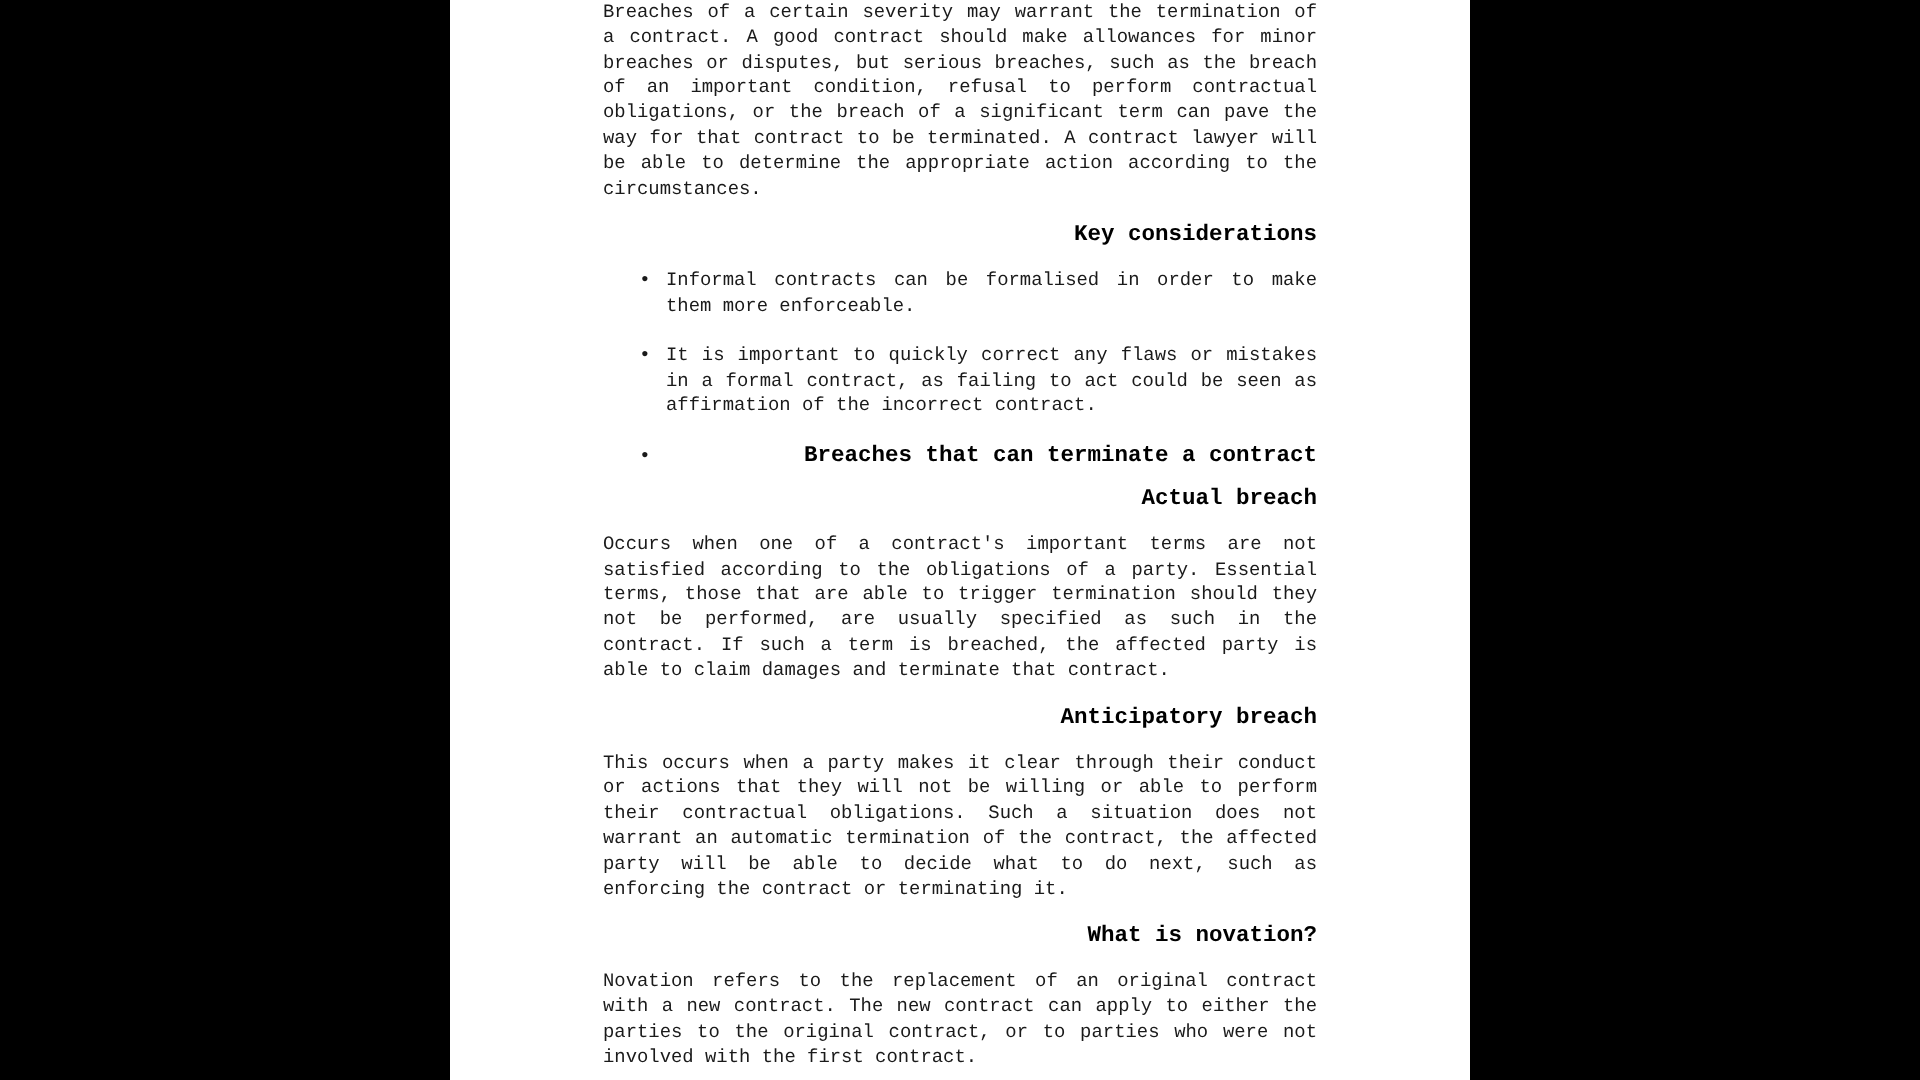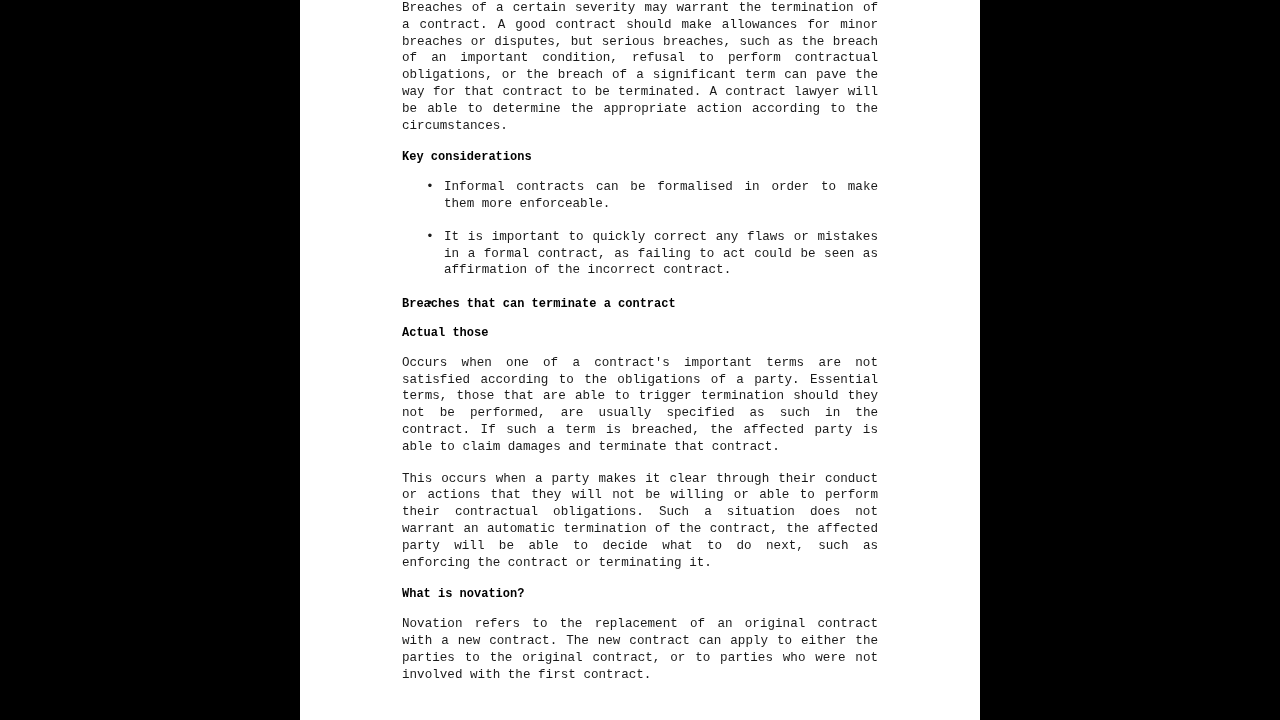--- a/index.html
+++ b/index.html
@@ -38,24 +38,25 @@
     font-size: 12.6px;
     line-height: 16.8px;
     text-align: justify;
     color: #1a1a1a;
   }
   p.body.first {
     margin-top: 0;
   }
   h3.heading {
     margin: 0 0 14px 0;
-    font-size: 12px;
+    font-size: 15px;
     line-height: 16px;
     font-weight: bold;
     color: #000000;
+    text-align: right;
   }
   h3.heading.tight {
     margin-bottom: 13px;
   }
   ul.bullets {
     margin: 0 0 14px 0;
     padding: 0;
     list-style: none;
   }
   ul.bullets li {
@@ -97,24 +98,25 @@
           <span class="dot">•</span>
           <span>It is important to quickly correct any flaws or mistakes in a formal contract, as failing to act could be seen as affirmation of the incorrect contract.</span>
         </li>
         <li>
           <span class="dot">•</span>
         </li>
       </ul>
 
       <h3 class="heading tight">Breaches that can terminate a contract</h3>
 
-      <h3 class="heading">Actual those</h3>
+      <h3 class="heading">Actual breach</h3>
 
       <p class="body">Occurs when one of a contract's important terms are not satisfied according to the obligations of a party. Essential terms, those that are able to trigger termination should they not be performed, are usually specified as such in the contract. If such a term is breached, the affected party is able to claim damages and terminate that contract.</p>
 
+      <h3 class="heading">Anticipatory breach</h3>
 
       <p class="body">This occurs when a party makes it clear through their conduct or actions that they will not be willing or able to perform their contractual obligations. Such a situation does not warrant an automatic termination of the contract, the affected party will be able to decide what to do next, such as enforcing the contract or terminating it.</p>
 
 
       <h3 class="heading">What is novation?</h3>
 
       <p class="body">Novation refers to the replacement of an original contract with a new contract. The new contract can apply to either the parties to the original contract, or to parties who were not involved with the first contract.</p>
 
       <div class="spacer-sm"></div>
 

